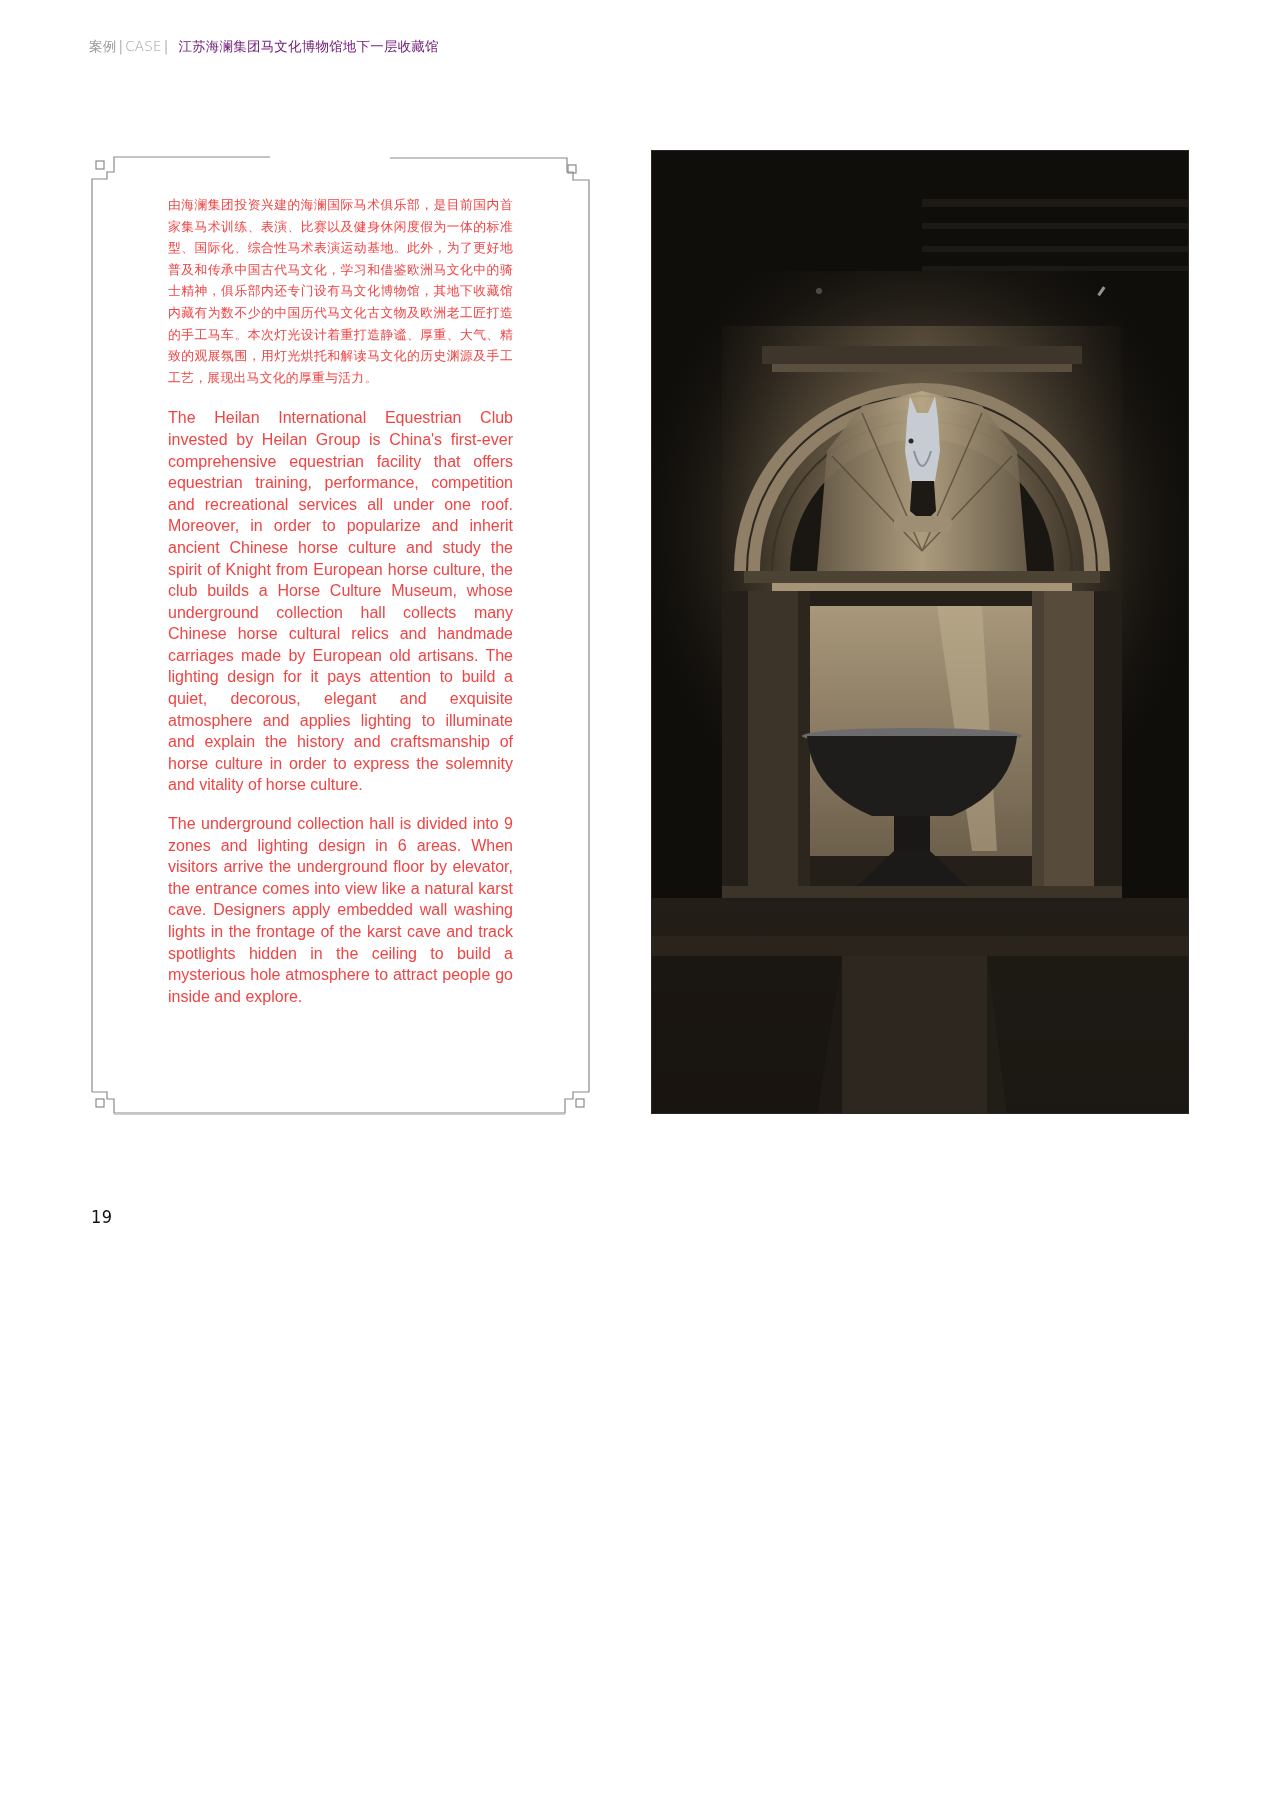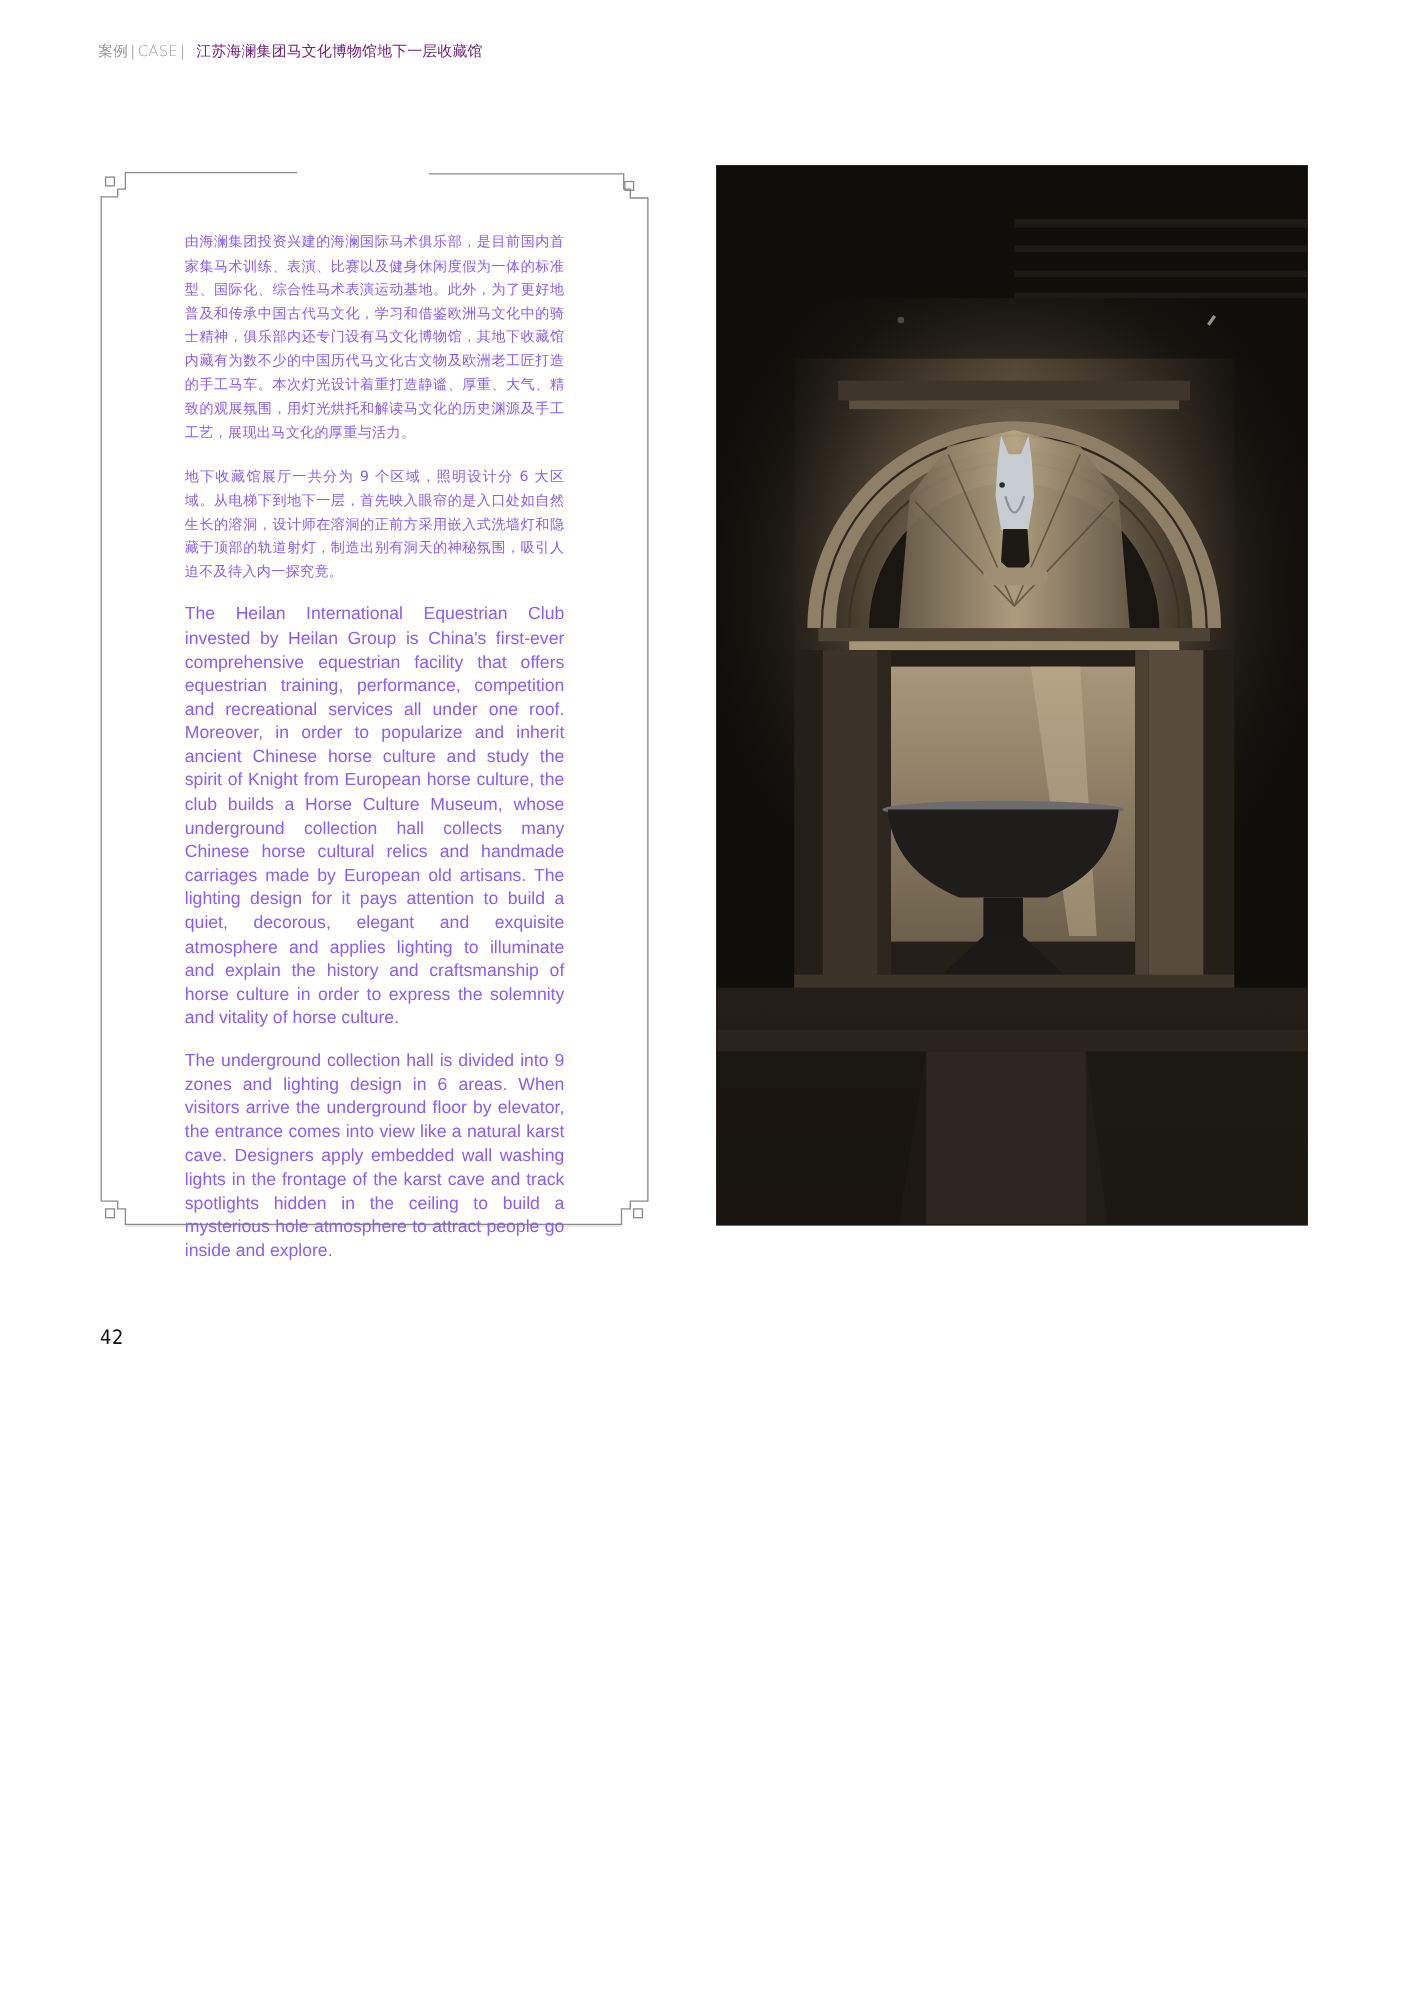--- a/index.html
+++ b/index.html
@@ -11,22 +11,22 @@
       position: absolute; left: 89px; top: 38px; font-size: 13.5px; letter-spacing: 0.2px;
       white-space: nowrap;
     }
     .header .cat { color: #9a9a9a; font-weight: 300; text-align: right; }
     .header .sep { color: #b0b0b0; margin: 0 2px; }
     .header .title { color: #701a75; margin-left: 8px; }
 
     .frame { position: absolute; left: 0; top: 0; width: 1280px; height: 1811px; pointer-events: none; }
 
     .text-block {
-      position: absolute; left: 168px; top: 210px; width: 345px;
-      text-align: justify; color: #8b5cf6;
+      position: absolute; left: 168px; top: 194px; width: 345px;
+      text-align: justify; color: #ef4444;
     }
     .zh {
       font-size: 12.8px; line-height: 21.6px; margin: 0 0 17px 0; letter-spacing: 0.3px;
       text-align: justify; text-align-last: left;
     }
     .en {
       font-family: "Liberation Sans", sans-serif;
       font-size: 16px; line-height: 21.6px; margin: 0 0 17px 0;
       text-align: justify; text-align-last: left;
     }
@@ -63,26 +63,25 @@
 
     <path d="M92 1092 L107 1092 L107 1099 L114 1099 L114 1113 L565 1113 L565 1099 L573 1099 L573 1092 L589 1092"></path>
     <rect x="96" y="1099" width="8" height="8"></rect>
     <rect x="576" y="1099" width="8" height="8"></rect>
   </g>
   <line x1="114" y1="1114.5" x2="565" y2="1114.5" stroke="#d0d0d0" stroke-width="1"></line>
 </svg>
 
 <div class="text-block">
   <p class="zh p-zh-1">由海澜集团投资兴建的海澜国际马术俱乐部，是目前国内首家集马术训练、表演、比赛以及健身休闲度假为一体的标准型、国际化、综合性马术表演运动基地。此外，为了更好地普及和传承中国古代马文化，学习和借鉴欧洲马文化中的骑士精神，俱乐部内还专门设有马文化博物馆，其地下收藏馆内藏有为数不少的中国历代马文化古文物及欧洲老工匠打造的手工马车。本次灯光设计着重打造静谧、厚重、大气、精致的观展氛围，用灯光烘托和解读马文化的历史渊源及手工工艺，展现出马文化的厚重与活力。</p>
-  <p class="zh">地下收藏馆展厅一共分为 9 个区域，照明设计分 6 大区域。从电梯下到地下一层，首先映入眼帘的是入口处如自然生长的溶洞，设计师在溶洞的正前方采用嵌入式洗墙灯和隐藏于顶部的轨道射灯，制造出别有洞天的神秘氛围，吸引人迫不及待入内一探究竟。</p>
   <p class="en">The Heilan International Equestrian Club invested by Heilan Group is China's first-ever comprehensive equestrian facility that offers equestrian training, performance, competition and recreational services all under one roof. Moreover, in order to popularize and inherit ancient Chinese horse culture and study the spirit of Knight from European horse culture, the club builds a Horse Culture Museum, whose underground collection hall collects many Chinese horse cultural relics and handmade carriages made by European old artisans. The lighting design for it pays attention to build a quiet, decorous, elegant and exquisite atmosphere and applies lighting to illuminate and explain the history and craftsmanship of horse culture in order to express the solemnity and vitality of horse culture.</p>
   <p class="en">The underground collection hall is divided into 9 zones and lighting design in 6 areas. When visitors arrive the underground floor by elevator, the entrance comes into view like a natural karst cave. Designers apply embedded wall washing lights in the frontage of the karst cave and track spotlights hidden in the ceiling to build a mysterious hole atmosphere to attract people go inside and explore.</p>
 </div>
 
-<div class="page-number">42</div>
+<div class="page-number">19</div>
 
 <div class="photo">
   <svg width="538" height="964" viewBox="0 0 538 964">
     <defs>
       <radialGradient id="spot" cx="50%" cy="42%" r="55%">
         <stop offset="0%" stop-color="#b9a788" stop-opacity="0.85"></stop>
         <stop offset="45%" stop-color="#6b5d48" stop-opacity="0.6"></stop>
         <stop offset="100%" stop-color="#0f0d0a" stop-opacity="0"></stop>
       </radialGradient>
       <linearGradient id="wall" x1="0" y1="0" x2="1" y2="0">

